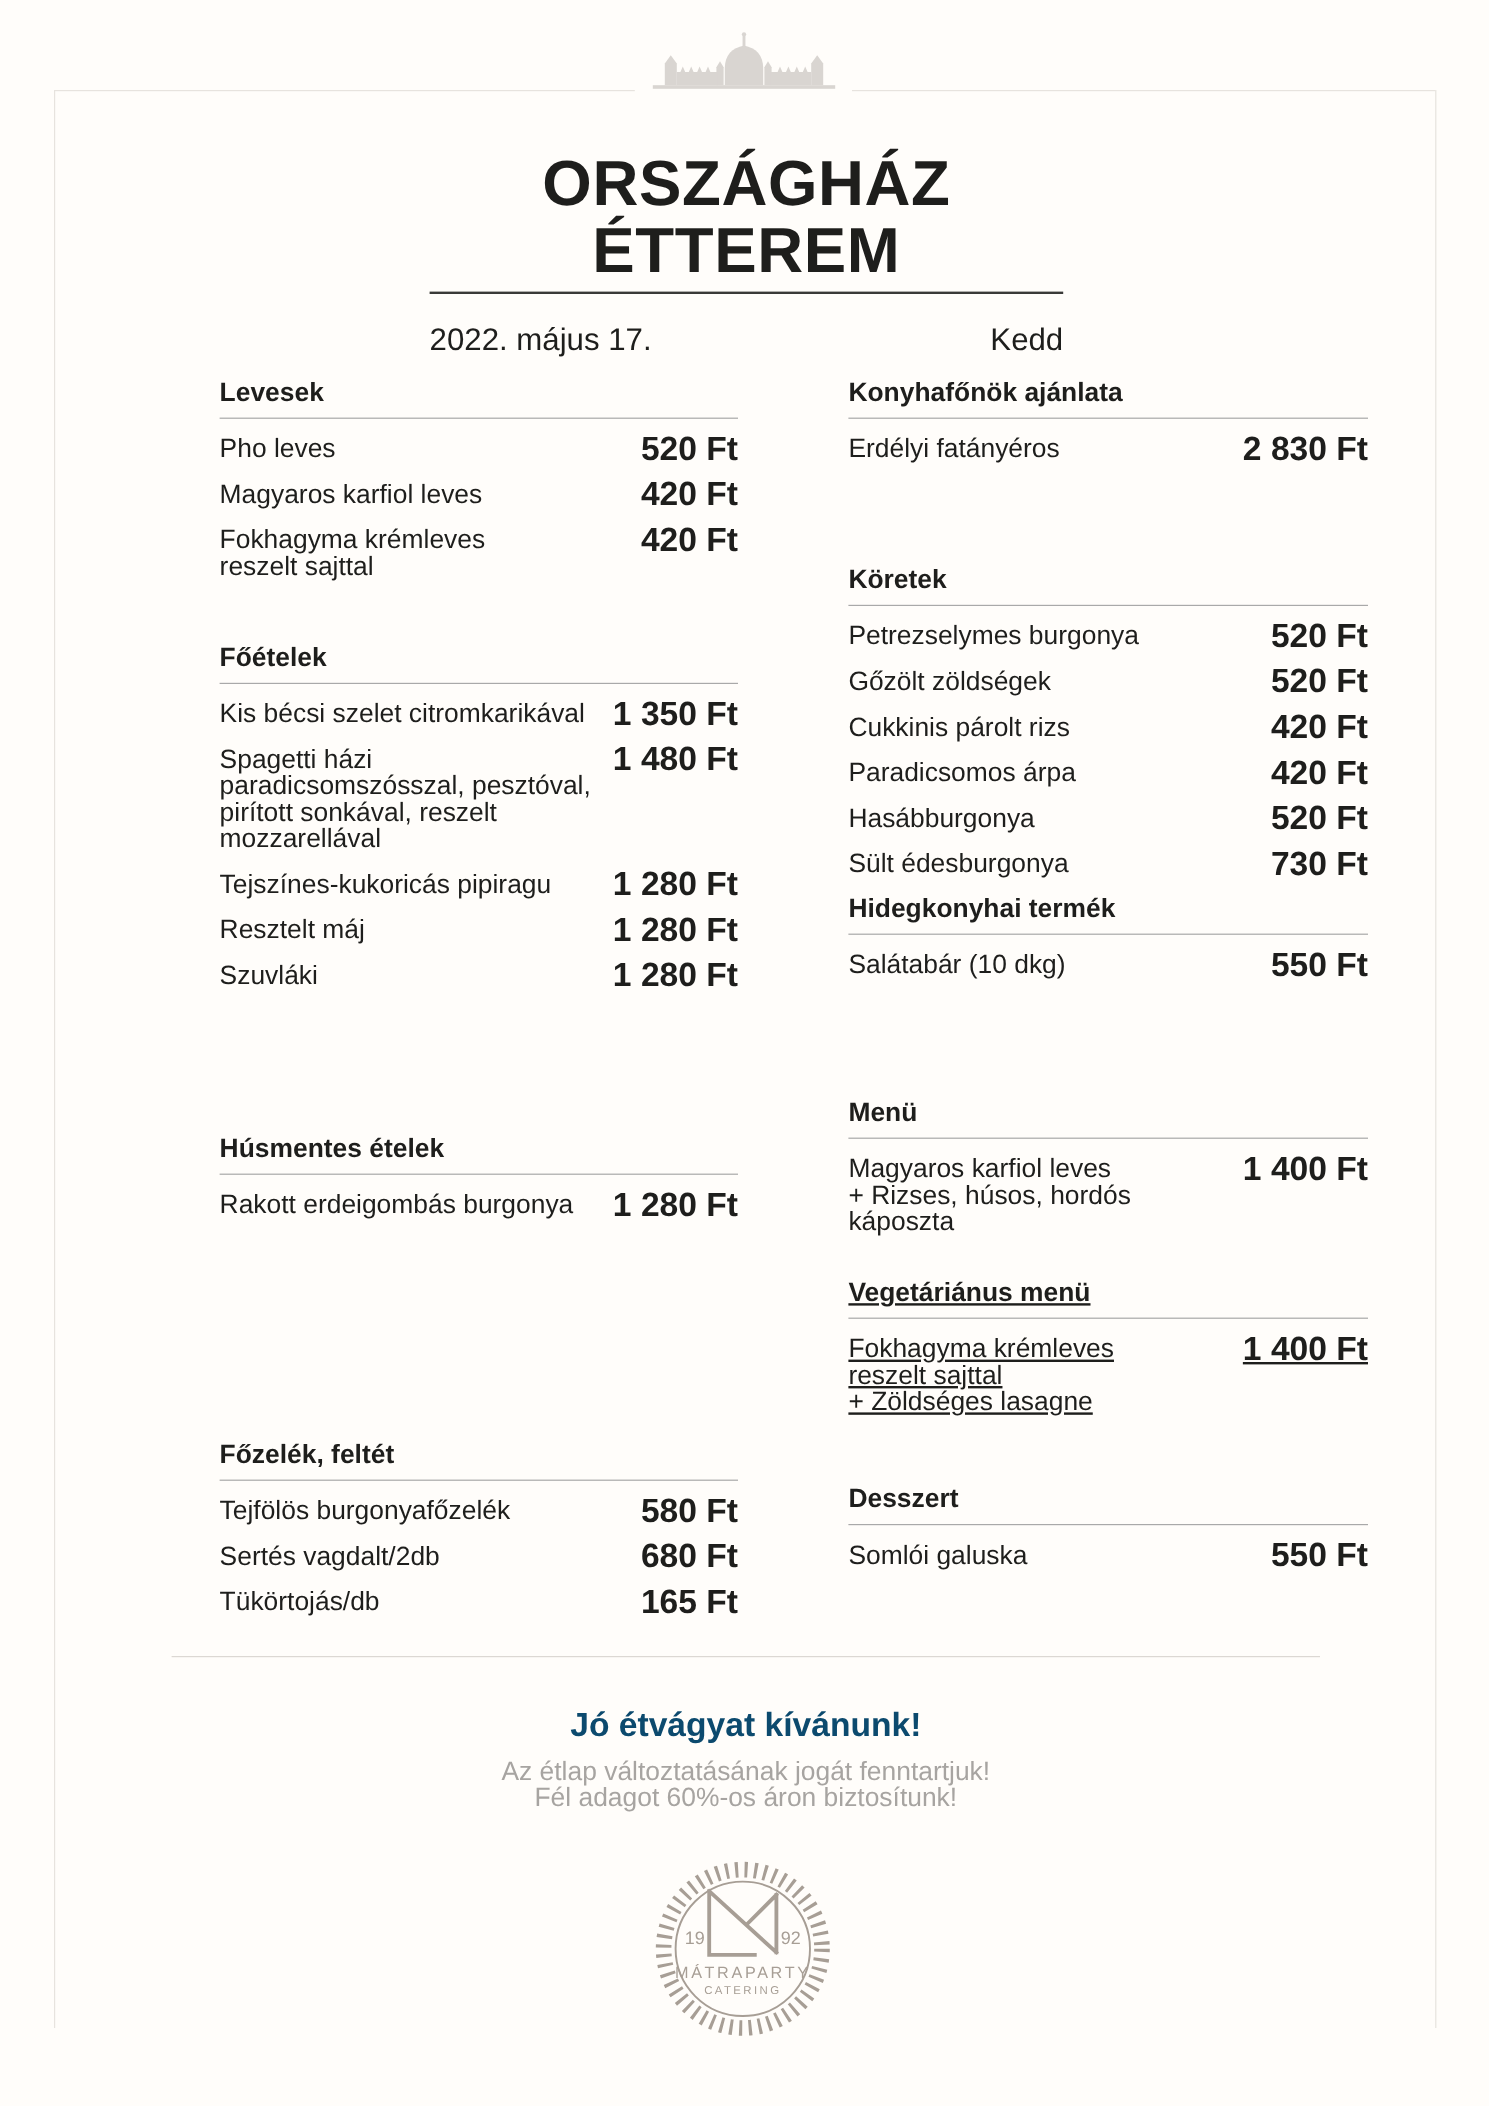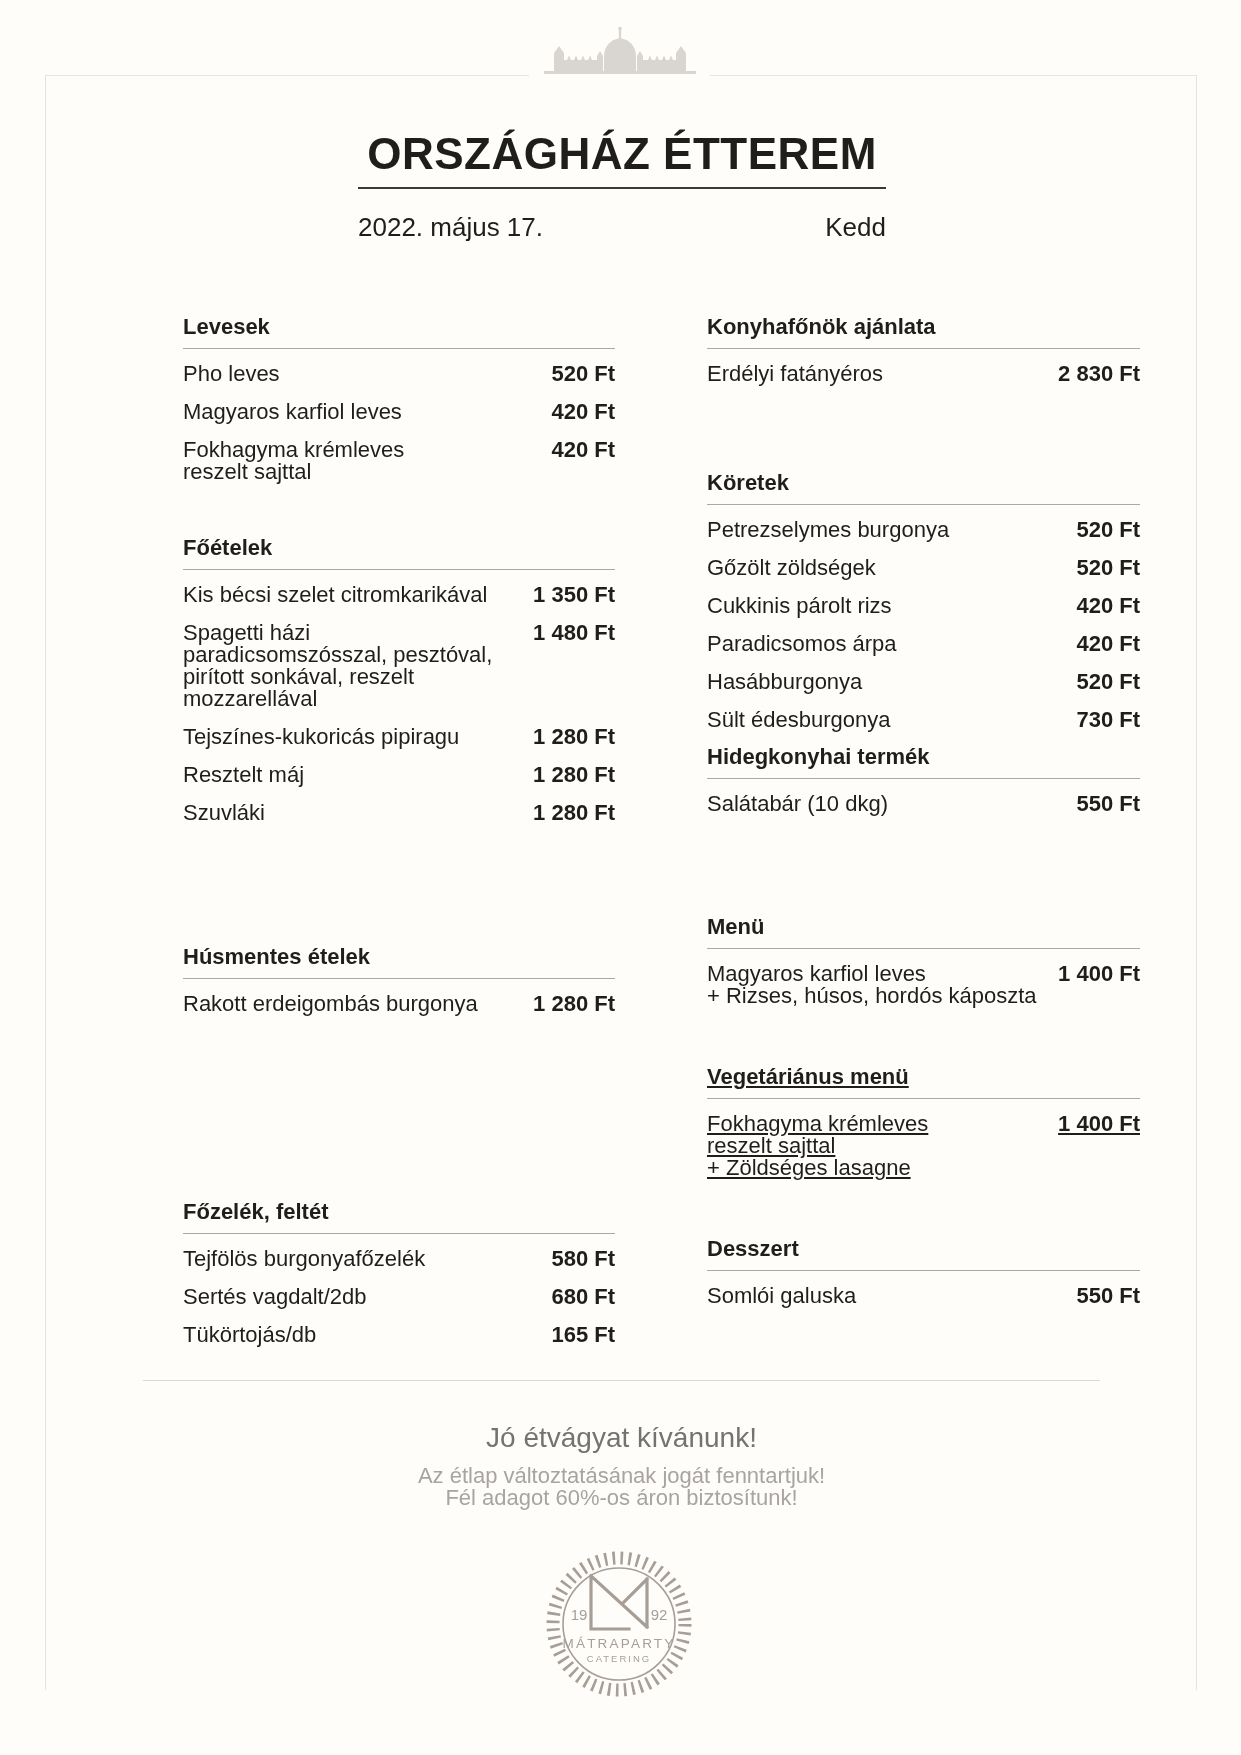--- a/index.html
+++ b/index.html
@@ -9,49 +9,49 @@
   }
   
   .frame-v{position:absolute;top:75px;height:1615px;width:1px;background:#e7e3de;}
   .frame-left{left:45px;} .frame-right{left:1196px;}
   .frame-top{position:absolute;top:75px;height:1px;background:#e7e3de;}
   .frame-top-a{left:45px;width:484px;} .frame-top-b{left:710px;width:486px;}
   .parliament{position:absolute;left:538px;top:26px;}
 
   
   .header{position:absolute;left:358px;top:126px;width:528px;}
-  .title{margin:0;font-size:44px;font-weight:800;letter-spacing:.5px;text-align:center;
+  .title{margin:0;font-size:53px;font-weight:800;letter-spacing:.5px;text-align:center;
          line-height:56px;padding-bottom:5px;border-bottom:2px solid #3a3a38;}
   .header-row{display:flex;justify-content:space-between;margin-top:26px;font-size:26px;line-height:24px;}
 
   
   .menu-section{position:absolute;width:432px;margin-left:40px;}
   .menu-section.right{width:433px;}
   .section-title{margin:0;font-size:22px;font-weight:700;line-height:25px;
                  padding-bottom:9px;border-bottom:1px solid #a9a9a9;}
   .rows{padding-top:14px;}
   .row{display:flex;justify-content:space-between;align-items:flex-start;margin-bottom:16px;}
   .item-name{font-size:22px;line-height:22px;white-space:pre-line;}
-  .item-price{font-size:22px;line-height:22px;font-weight:700;white-space:nowrap;padding-left:14px;}
+  .item-price{font-size:28px;line-height:22px;font-weight:700;white-space:nowrap;padding-left:14px;}
 
   .pos-levesek{left:143px;top:314px;}
   .pos-foetelek{left:143px;top:535px;}
   .pos-husmentes{left:143px;top:944px;}
   .pos-fozelek{left:143px;top:1199px;}
   .pos-konyhafonok{left:667px;top:314px;}
   .pos-koretek{left:667px;top:470px;}
   .pos-hidegkonyhai{left:667px;top:744px;}
   .pos-menu{left:667px;top:914px;}
   .pos-vegetarianus{left:667px;top:1064px;text-decoration:underline;}
   .pos-desszert{left:667px;top:1236px;}
 
   
   .divider{position:absolute;left:143px;top:1380px;width:957px;height:1px;background:#dcd8d3;}
   .footer{position:absolute;left:143px;top:1422px;width:957px;text-align:center;}
-  .footer-headline{margin:0 0 11px 0;font-size:28px;font-weight:400;color:#737373;}
+  .footer-headline{margin:0 0 11px 0;font-size:28px;font-weight:700;color:#0c4a6e;}
   .footer-note{margin:0;font-size:22px;line-height:22px;color:#a7a4a1;}
   .logo{position:absolute;left:529px;top:1534px;}
   .logo text{font-family:"Liberation Sans","DejaVu Sans",sans-serif;fill:#a79e95;}
 </style>
 </head>
 <body>
 
 <div class="page">
 
   <div class="frame-v frame-left"></div>

